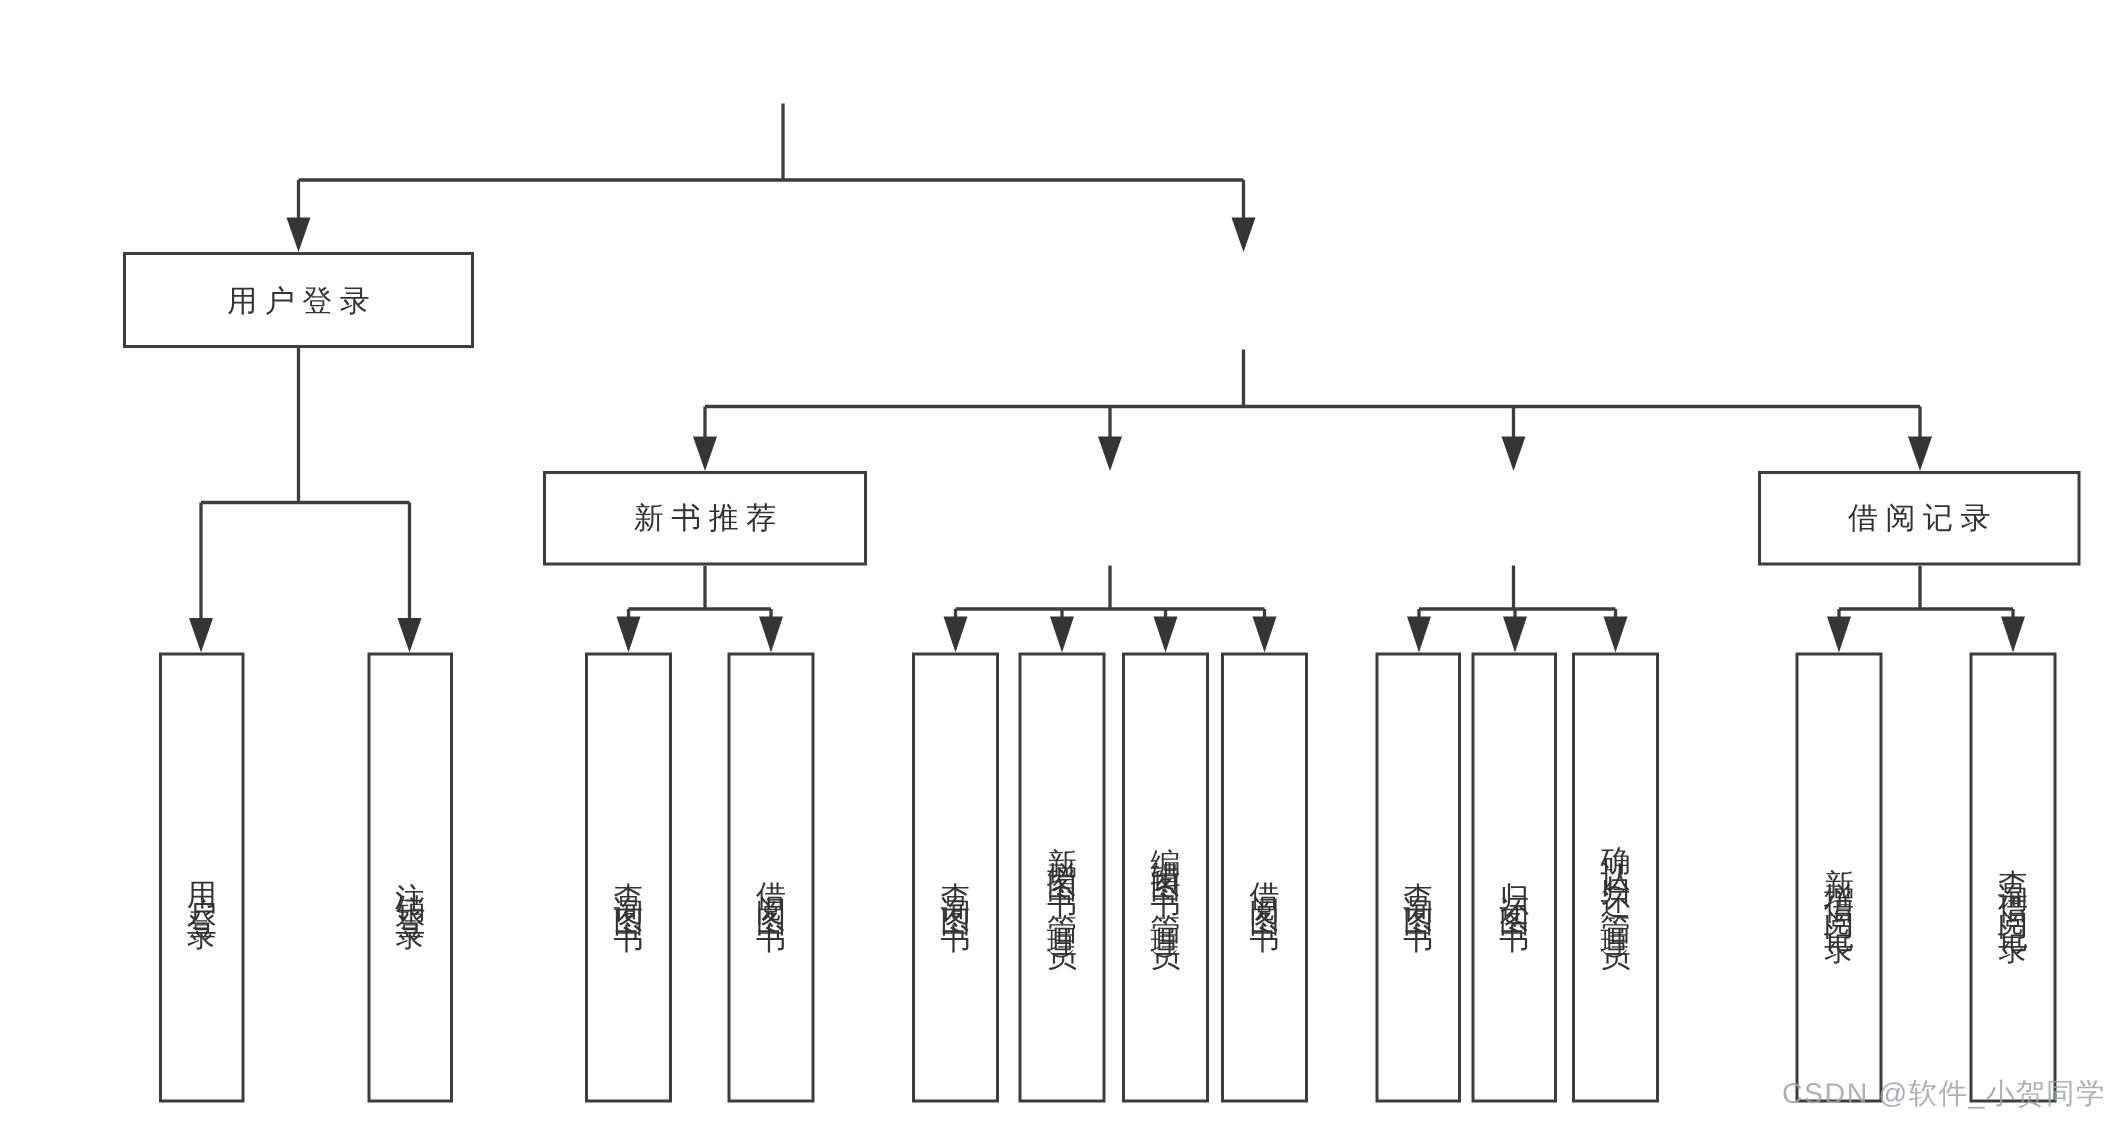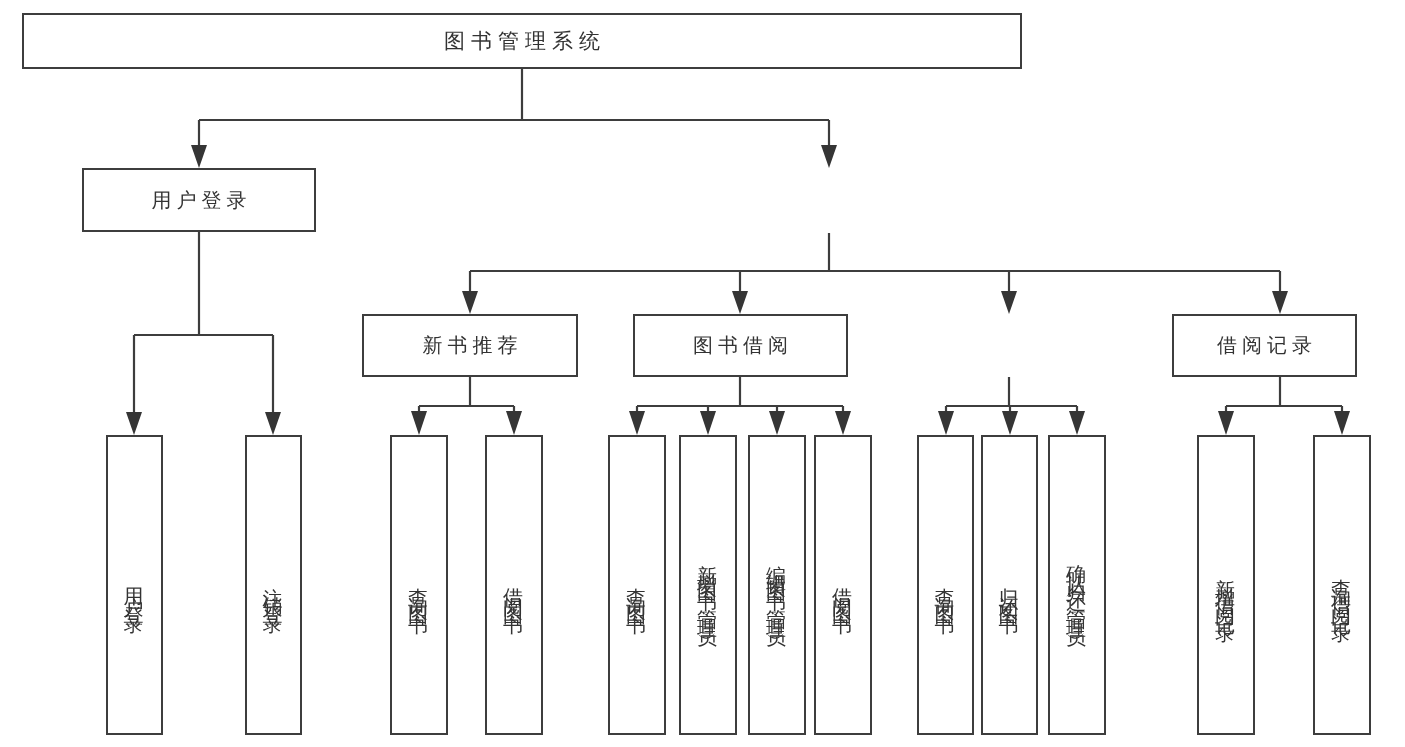--- a/index.html
+++ b/index.html
@@ -74,35 +74,29 @@
     <path d="M1009 377 V407 M946 406 H1077 M946 406 V413 M1010 406 V413 M1077 406 V413"></path>
     <polygon points="938,411 954,411 946,435"></polygon>
     <polygon points="1002,411 1018,411 1010,435"></polygon>
     <polygon points="1069,411 1085,411 1077,435"></polygon>
 
     <path d="M1280 377 V407 M1226 406 H1342 M1226 406 V413 M1342 406 V413"></path>
     <polygon points="1218,411 1234,411 1226,435"></polygon>
     <polygon points="1334,411 1350,411 1342,435"></polygon>
   </svg>
 
-  <div class="box" style="left:22px;top:13px;width:1000px;height:56px;">
-    <span class="hl root">图书管理系统</span>
-  </div>
 
   <div class="box" style="left:82px;top:168px;width:234px;height:64px;">
     <span class="hl">用户登录</span>
   </div>
 
   <div class="box" style="left:362px;top:314px;width:216px;height:63px;">
     <span class="hl">新书推荐</span>
   </div>
-  <div class="box" style="left:633px;top:314px;width:215px;height:63px;">
-    <span class="hl">图书借阅</span>
-  </div>
-  <div class="box" style="left:1172px;top:314px;width:185px;height:63px;text-align:right;">
+  <div class="box" style="left:1172px;top:314px;width:215px;height:63px;text-align:right;">
     <span class="hl">借阅记录</span>
   </div>
 
   <div class="box" style="left:106px;top:435px;width:57px;height:300px;">
     <span class="vl">用户登录</span>
   </div>
   <div class="box" style="left:245px;top:435px;width:57px;height:300px;">
     <span class="vl">注销登录</span>
   </div>
 
@@ -136,14 +130,15 @@
     <span class="vl">确认归还（管理员）</span>
   </div>
 
   <div class="box" style="left:1197px;top:435px;width:58px;height:300px;">
     <span class="vl">新增借阅记录</span>
   </div>
   <div class="box" style="left:1313px;top:435px;width:58px;height:300px;">
     <span class="vl">查询借阅记录</span>
   </div>
 
+  <div class="watermark">CSDN @软件_小贺同学</div>
 
 </div>
 
 </body></html>

